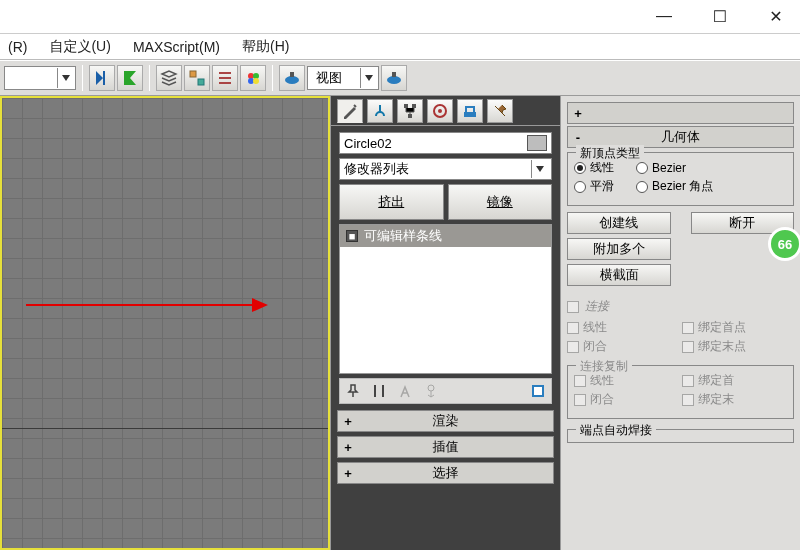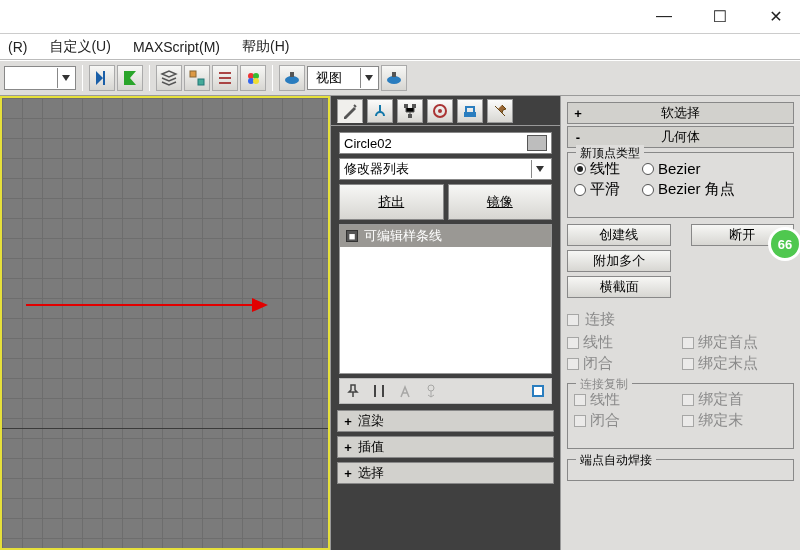--- a/index.html
+++ b/index.html
@@ -60,33 +60,33 @@
 
   .stack-tools { margin:2px 8px 6px; height:26px; background:#dedddb; display:flex; align-items:center; justify-content:space-between; padding:0 4px; border:1px solid #bbb; }
   .stack-tools .grp { display:flex; gap:8px; }
   .tool-ic { width:18px; height:18px; display:flex; align-items:center; justify-content:center; }
   .tool-ic svg { width:16px; height:16px; }
   .tool-dim { opacity:.35; }
 
   .rollout { margin:4px 6px 0; }
   .roll-hdr { height:22px; background:#d2d1cd; border:1px solid #888; display:flex; align-items:center; }
   .roll-hdr .pm { width:20px; text-align:center; font-weight:bold; }
-  .roll-hdr .lbl { flex:1; padding-right:20px; }
+  .roll-hdr .lbl { flex:1; text-align:center; padding-right:20px; }
 
   
   .right-col { position:absolute; left: 560px; top:96px; width:240px; height:454px; background:#dedddb; border-left:1px solid #999; overflow:hidden; }
 
-  .group { margin:4px 6px 6px; border:1px solid #888; padding:4px 6px 16px; position:relative; background:#dedddb;text-align:right; }
+  .group { margin:4px 6px 6px; border:1px solid #888; padding:4px 6px 8px; position:relative; background:#dedddb;text-align:right; }
   .group-title { position:absolute; top:-8px; left:8px; background:#dedddb; padding:0 4px; font-size:12px; }
   .radio-row { display:flex; align-items:center; gap:4px; margin:2px 0; }
   .radio { width:12px; height:12px; border:1px solid #555; border-radius:50%; background:#fff; position:relative; }
   .radio.on::after { content:""; position:absolute; inset:2px; border-radius:50%; background:#222; }
   .chk { width:12px; height:12px; border:1px solid #555; background:#fff; position:relative; flex:none; }
   .chk.dim { opacity:.4; }
-  .lblx { font-size:15px; }
+  .lblx { font-size:12px; }
   .btn-row { display:flex; gap:20px; margin:4px 6px; }
   .btn3 { flex:1; height:22px; border:1px solid #888; background:linear-gradient(#f7f7f5,#d7d6d2); display:flex; align-items:center; justify-content:center; min-width:0; }
   .btn3.highlight { background:#f6e9a5; border:1px dashed #c0a838; }
   .btn3.dim { opacity:.4; }
 
   .pair-row { display:flex; align-items:center; gap:6px; margin:2px 6px; }
   .pair-row .chk-lbl { display:flex; align-items:center; gap:4px; width:48%; }
 
   .badge66 { position:absolute; right:-2px; top:131px; width:34px; height:34px; border-radius:50%; background:#4fc84f; border:3px solid #fff; color:#fff; display:flex; align-items:center; justify-content:center; font-weight:bold; overflow:hidden; }
 
@@ -297,21 +297,20 @@
         </div>
       </div>
   </div>
 
   <div class="right-col">
     <div class="badge66">66</div>
 
     <div style="margin:6px 6px 2px;">
         <div class="roll-hdr2">
           <span class="pm">+</span>
-          <span class="lbl">软选择</span>
         </div>
       </div>
     <div style="margin:2px 6px;">
         <div class="roll-hdr2">
           <span class="pm">-</span>
           <span class="lbl">几何体</span>
         </div>
       </div>
 
     <div class="group">
@@ -338,21 +337,21 @@
     </div>
     <div class="btn-row">
         <div class="btn3" style="flex:0 0 46%;">附加多个</div>
       </div>
     <div class="btn-row">
         <div class="btn3" style="flex:0 0 46%;">横截面</div>
       </div>
 
     <div style="height:4px"></div>
     <div class="btn-row">
-      <div class="pair-row" style="margin:0; flex:1;">
+      <div class="pair-row" style="margin:0; flex:1;font-style:italic;">
           <span class="chk dim"></span>
           <span class="lblx dim-text">连接</span>
         </div>
     </div>
     <div class="pair-row">
       <div class="chk-lbl">
           <span class="chk dim"></span>
           <span class="lblx dim-text">线性</span>
         </div>
       <div class="chk-lbl">

